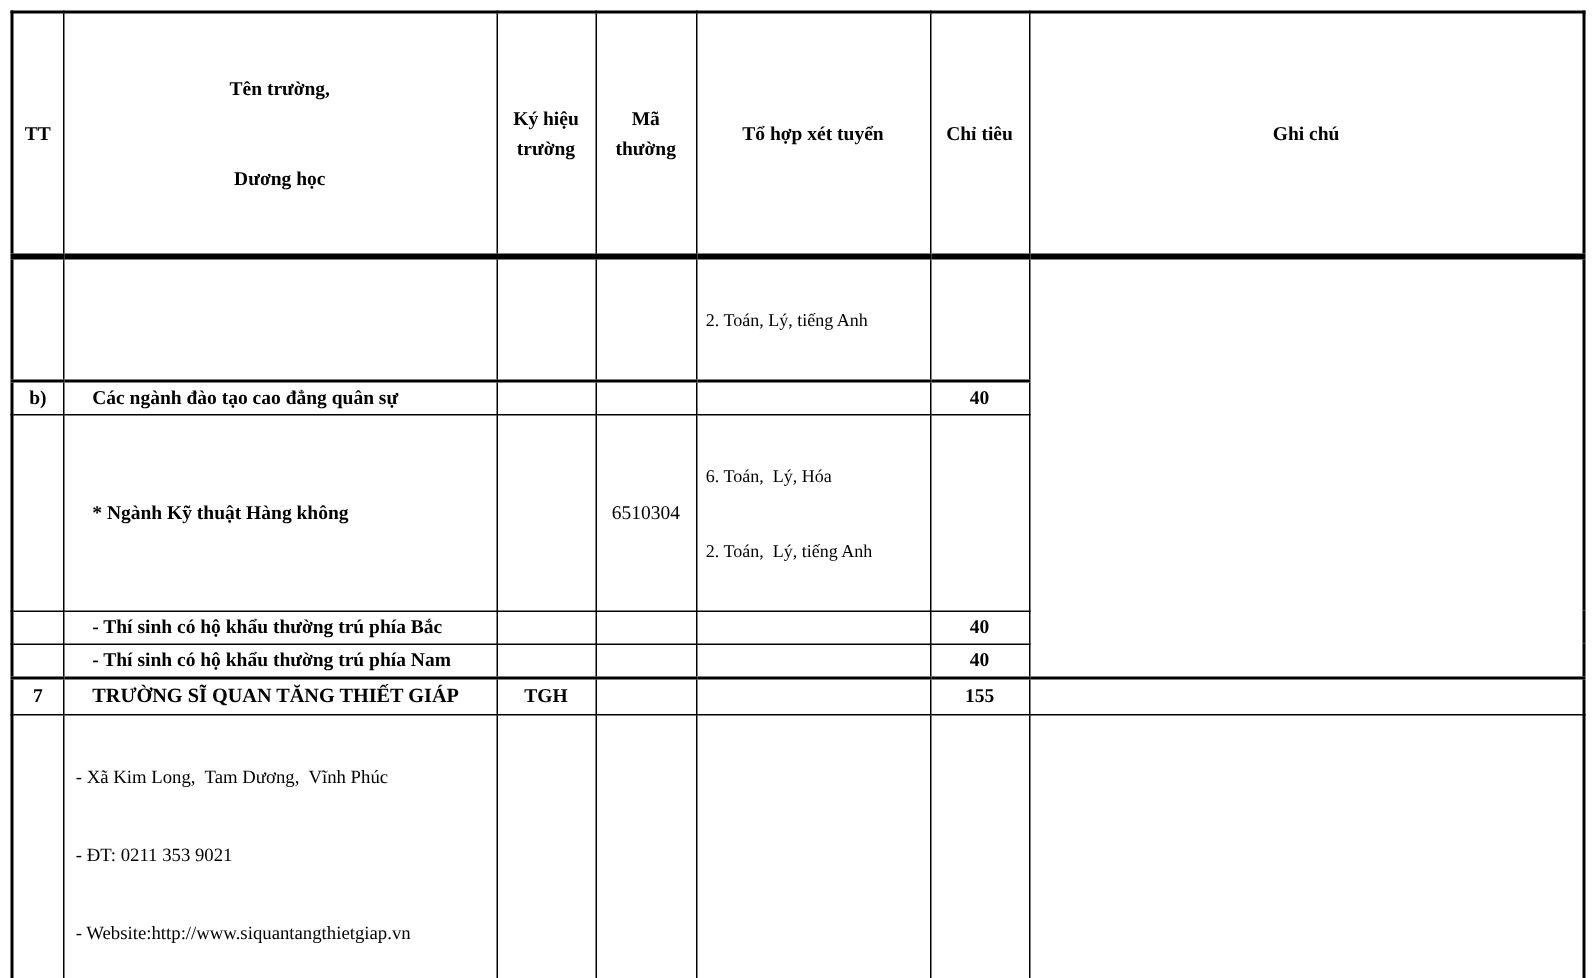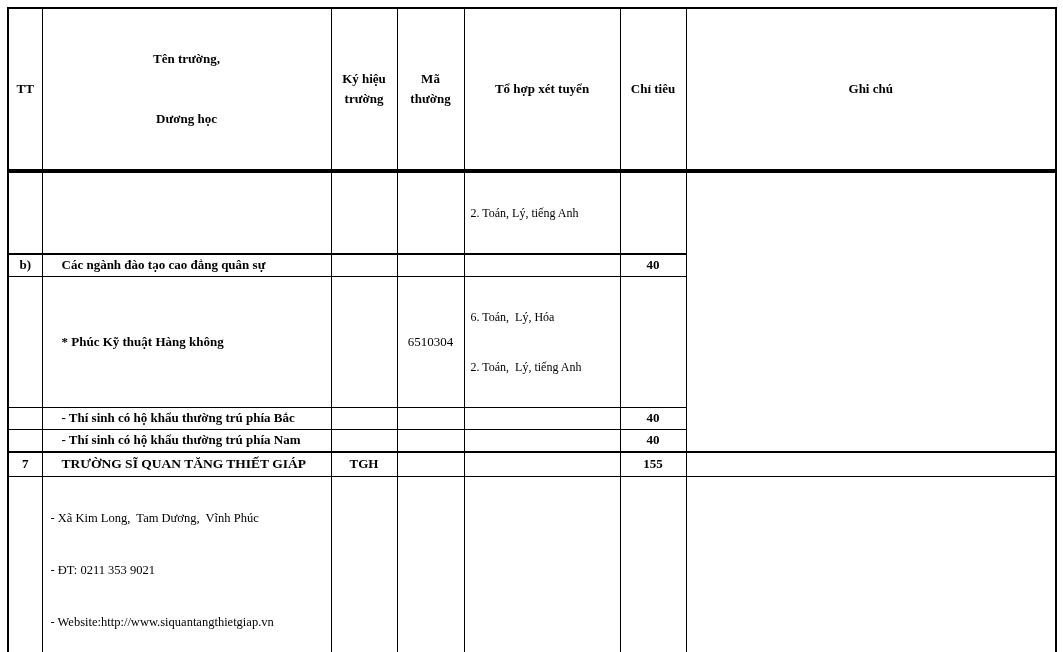--- a/index.html
+++ b/index.html
@@ -64,21 +64,21 @@
     <td class="ctr b">b)</td>
     <td class="name b">Các ngành đào tạo cao đẳng quân sự</td>
     <td></td>
     <td></td>
     <td></td>
     <td class="ctr b">40</td>
   </tr>
 
   <tr style="height:44px">
     <td></td>
-    <td class="name b">* Phúc Kỹ thuật Hàng không</td>
+    <td class="name b">* Ngành Kỹ thuật Hàng không</td>
     <td></td>
     <td class="ctr">6510304</td>
     <td class="tohop">
       <div class="tohop-line">6. Toán,  Lý, Hóa</div>
       <div class="tohop-line">2. Toán,  Lý, tiếng Anh</div>
     </td>
     <td></td>
   </tr>
 
   <tr style="height:22px">

